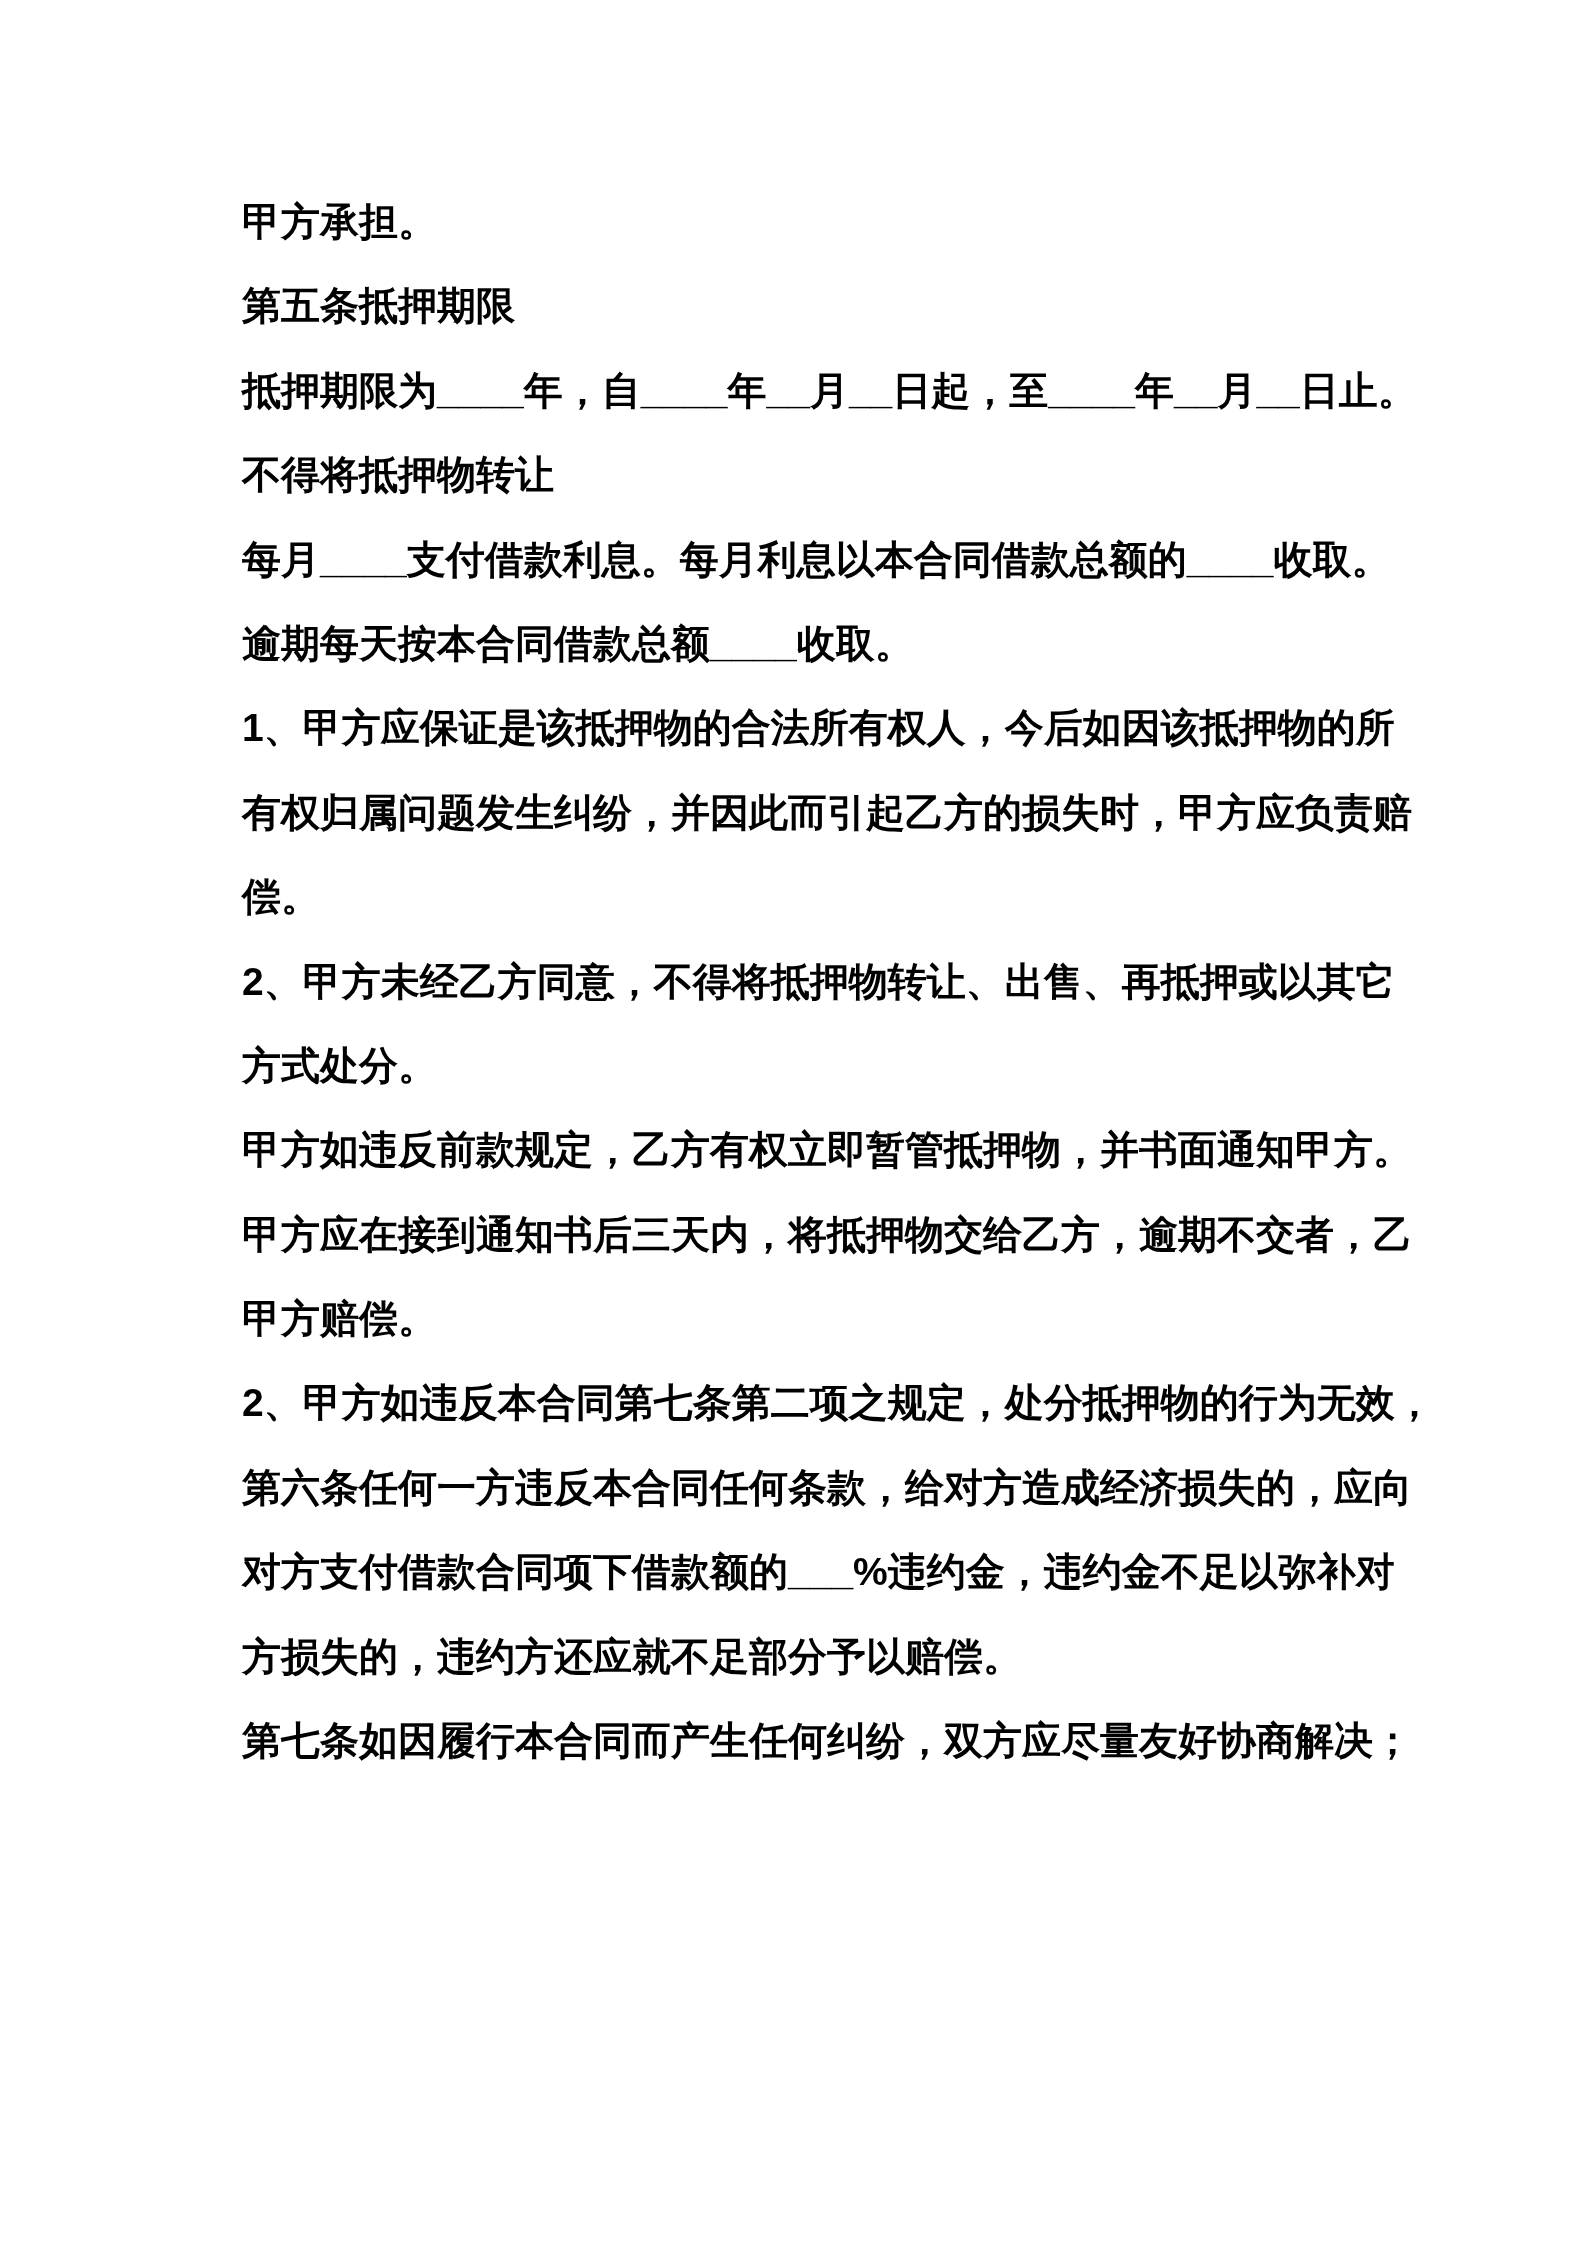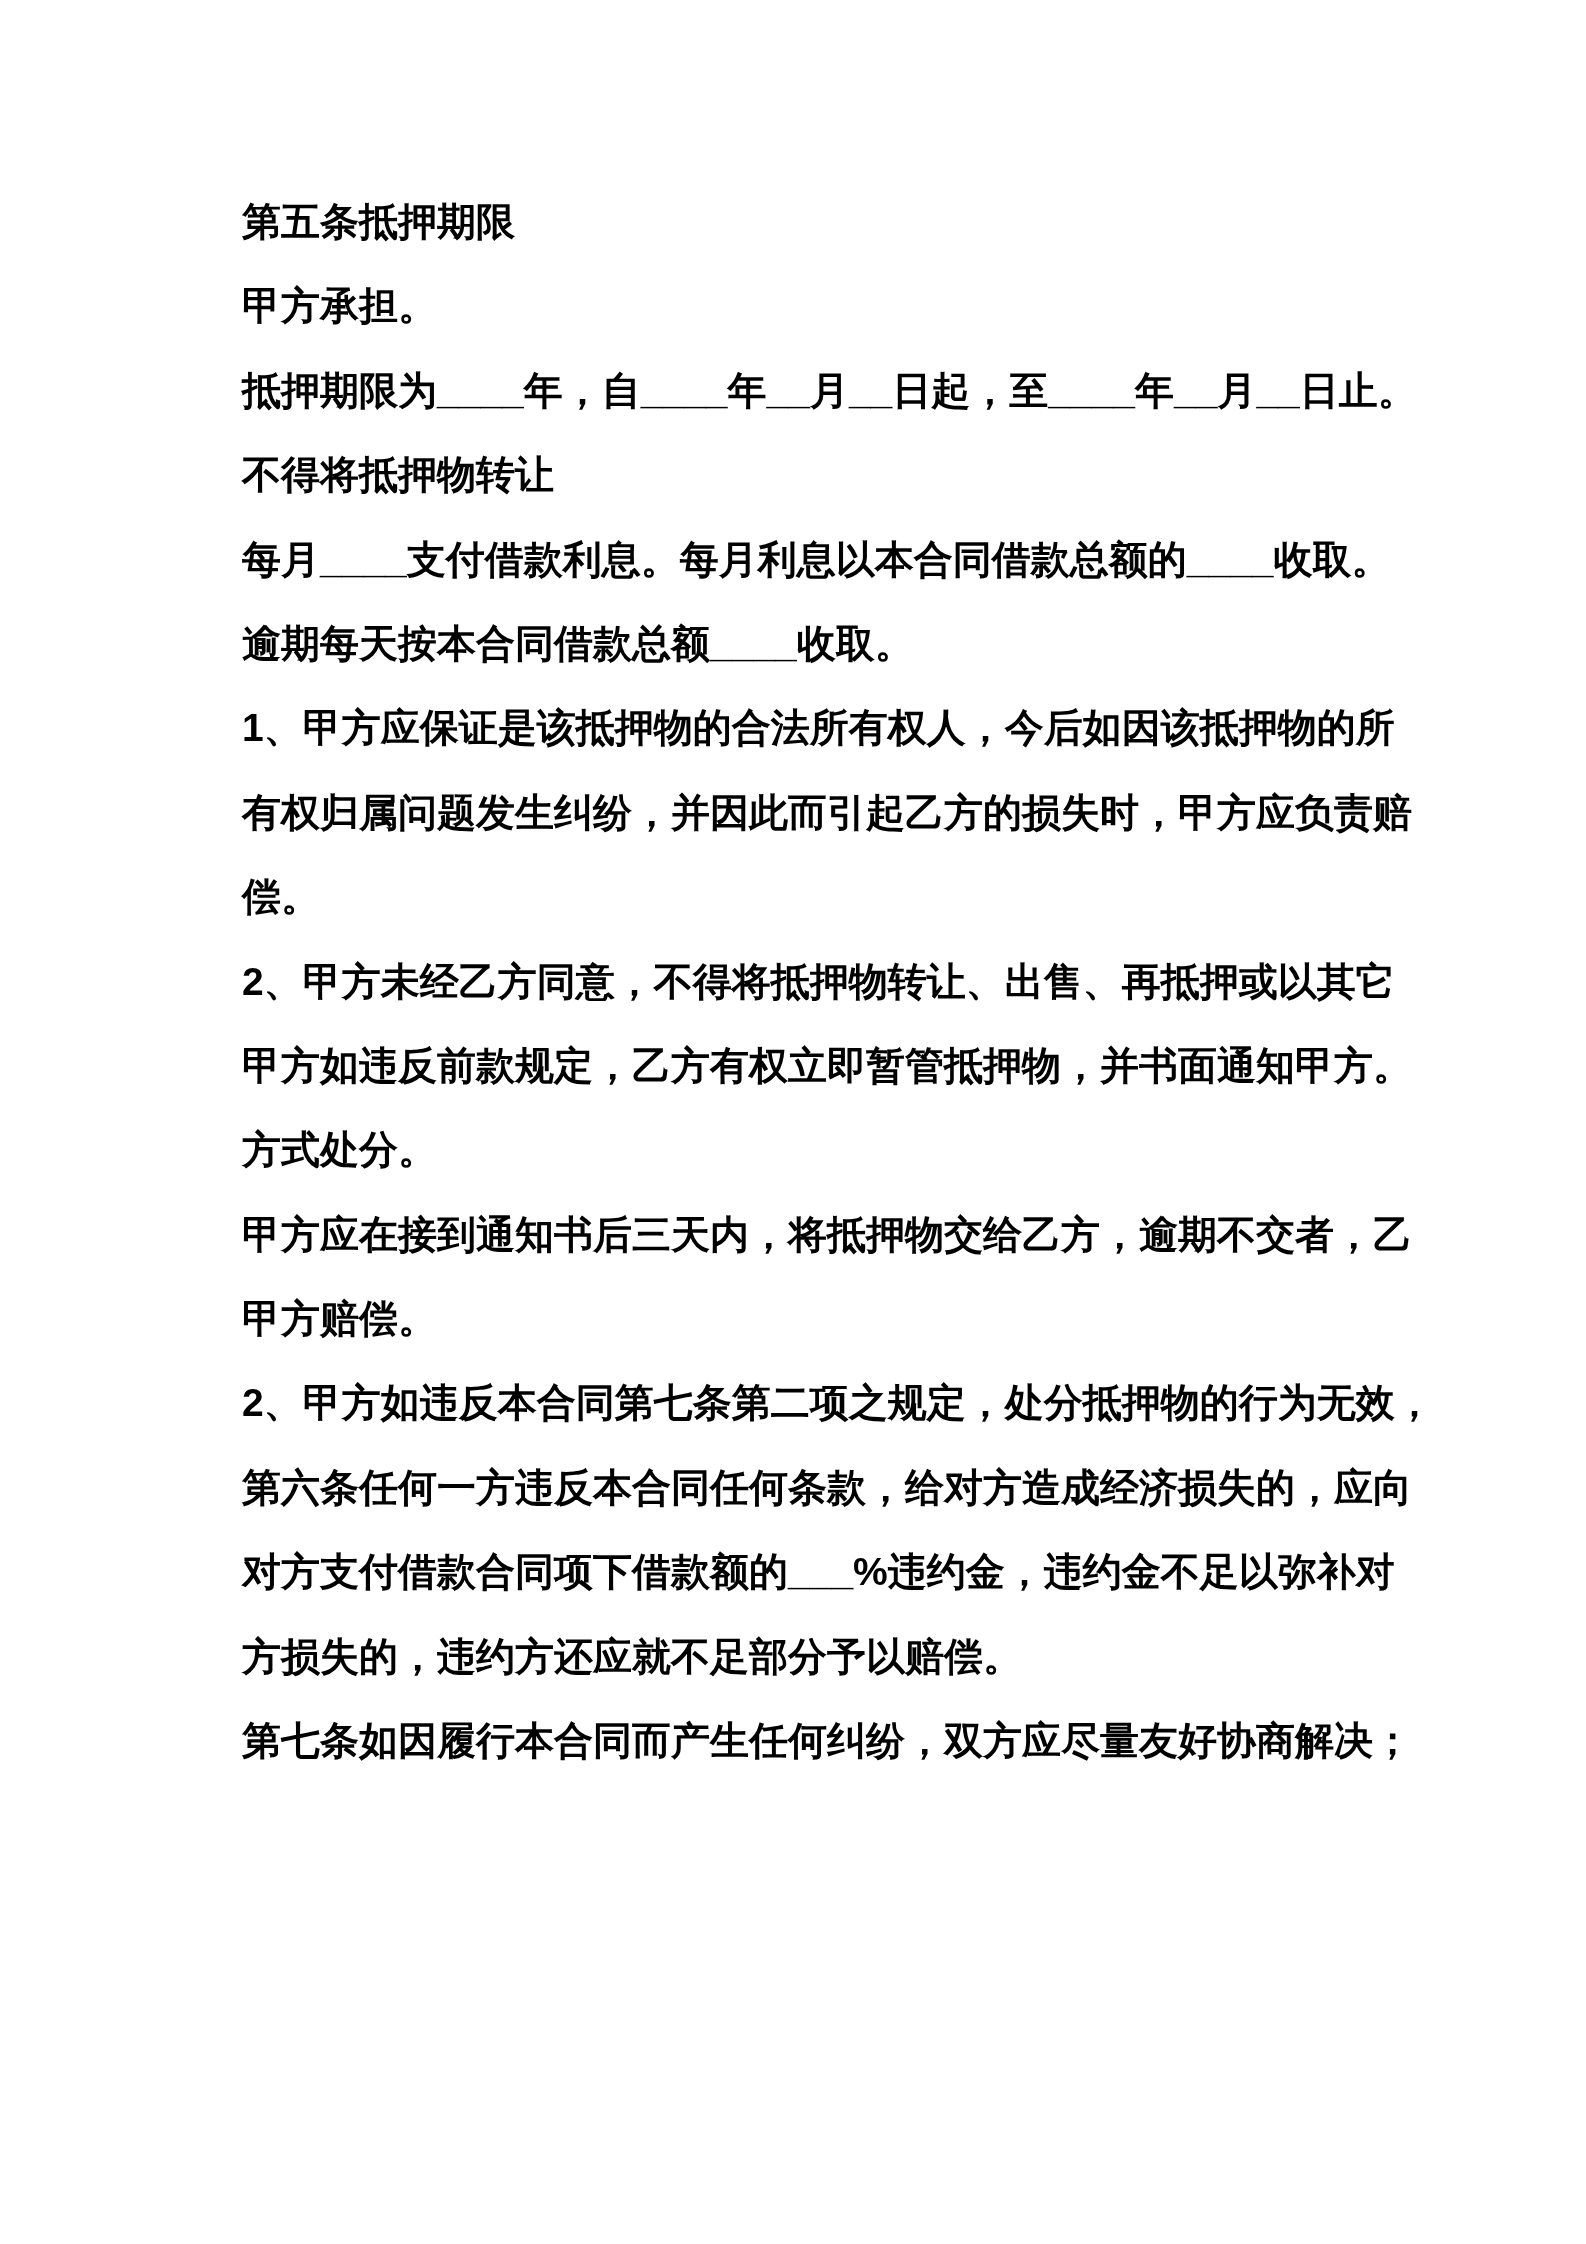--- a/index.html
+++ b/index.html
@@ -29,32 +29,32 @@
   .text-line {
     white-space: nowrap;
     height: 84.4px;
   }
 </style>
 </head>
 <body>
 
 <div class="page">
   <div class="content">
+    <div class="text-line">甲方承担。</div>
     <div class="text-line">第五条抵押期限</div>
-    <div class="text-line">甲方承担。</div>
     <div class="text-line">抵押期限为____年，自____年__月__日起，至____年__月__日止。</div>
     <div class="text-line">不得将抵押物转让</div>
     <div class="text-line">每月____支付借款利息。每月利息以本合同借款总额的____收取。</div>
     <div class="text-line">逾期每天按本合同借款总额____收取。</div>
     <div class="text-line">1、甲方应保证是该抵押物的合法所有权人，今后如因该抵押物的所</div>
     <div class="text-line">有权归属问题发生纠纷，并因此而引起乙方的损失时，甲方应负责赔</div>
     <div class="text-line">偿。</div>
     <div class="text-line">2、甲方未经乙方同意，不得将抵押物转让、出售、再抵押或以其它</div>
+    <div class="text-line">方式处分。</div>
     <div class="text-line">甲方如违反前款规定，乙方有权立即暂管抵押物，并书面通知甲方。</div>
-    <div class="text-line">方式处分。</div>
     <div class="text-line">甲方应在接到通知书后三天内，将抵押物交给乙方，逾期不交者，乙</div>
     <div class="text-line">甲方赔偿。</div>
     <div class="text-line">2、甲方如违反本合同第七条第二项之规定，处分抵押物的行为无效，</div>
     <div class="text-line">第六条任何一方违反本合同任何条款，给对方造成经济损失的，应向</div>
     <div class="text-line">对方支付借款合同项下借款额的___%违约金，违约金不足以弥补对</div>
     <div class="text-line">方损失的，违约方还应就不足部分予以赔偿。</div>
     <div class="text-line">第七条如因履行本合同而产生任何纠纷，双方应尽量友好协商解决；</div>
   </div>
 </div>
 

